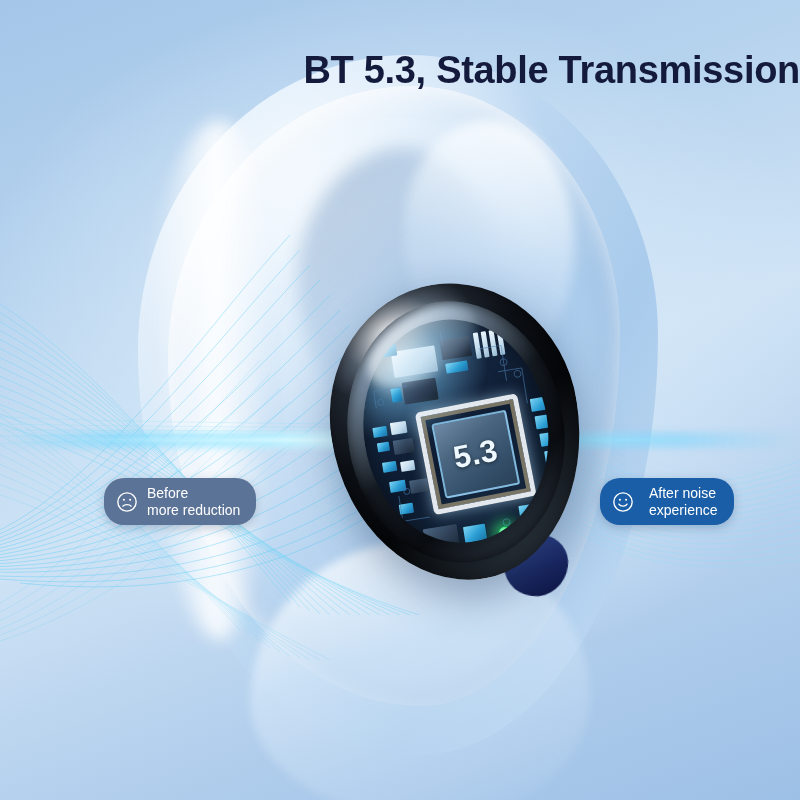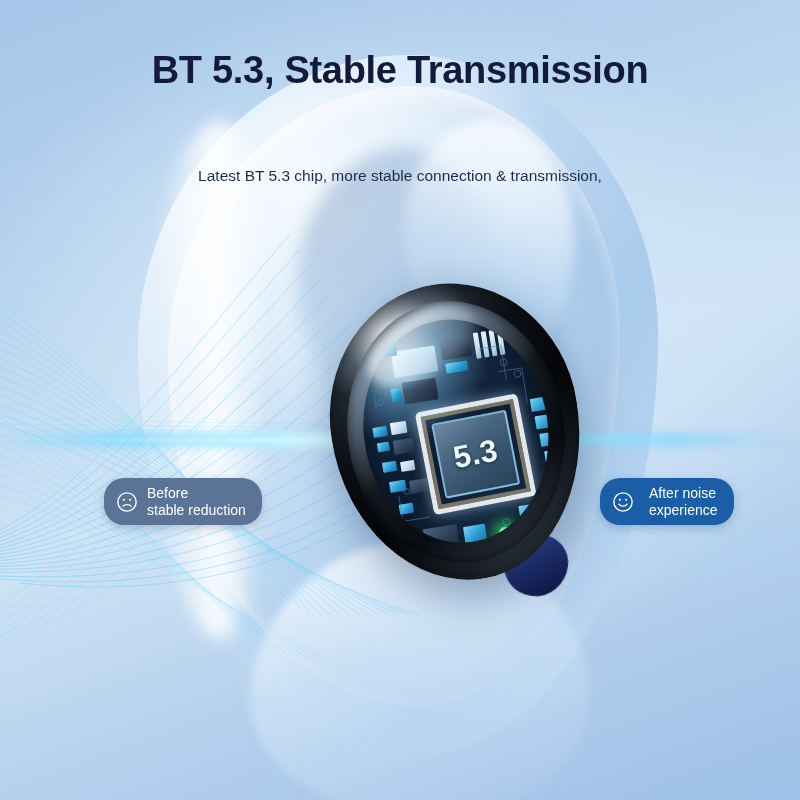--- a/index.html
+++ b/index.html
@@ -187,21 +187,21 @@
     border-radius:42% 46% 52% 50% / 40% 48% 58% 54%;
     background:linear-gradient(155deg,#2b3d8e 0%,#16215c 55%,#0d1440 100%);
     transform:rotate(16deg);
     z-index:-1;
     filter:blur(0.6px);
   }
 
   
   .headline {
     position:absolute; left:0; top:48px; width:800px;
-    text-align:center;
+    text-align:right;
     font-size:38px; font-weight:700; line-height:1.16;
     color:#141a3c;
     letter-spacing:-0.3px;
   }
   .headline .l2 { display:block; }
   .subtitle {
     position:absolute; left:0; top:165px; width:800px;
     text-align:center;
     font-size:15.5px; font-weight:400; line-height:1.45;
     color:#1d2a4e;
@@ -415,33 +415,32 @@
     </div>
 
     <div class="bud-glare"></div>
   </div>
 
   <h1 class="headline">
     <span>BT 5.3, Stable Transmission</span>
   </h1>
 
   <p class="subtitle">
-    <span>Latest BT 5.3 chip, more stable connection &amp; transmission,</span>
   </p>
 
   <div class="badge badge-before">
     <svg class="badge-face" width="22" height="22" viewBox="0 0 24 24">
       <circle cx="12" cy="12" r="10" fill="none" stroke="#ffffff" stroke-width="1.5"></circle>
       <circle cx="8.6" cy="9.6" r="1.15" fill="#ffffff"></circle>
       <circle cx="15.4" cy="9.6" r="1.15" fill="#ffffff"></circle>
       <path d="M7.6,16.6 C9.2,14.2 14.8,14.2 16.4,16.6" fill="none" stroke="#ffffff" stroke-width="1.5" stroke-linecap="round"></path>
     </svg>
     <span class="badge-text">
       <span>Before</span>
-      <span class="ln2">stable reduction</span>
+      <span class="ln2">more reduction</span>
     </span>
   </div>
 
   <div class="badge badge-after">
     <svg class="badge-face" width="22" height="22" viewBox="0 0 24 24">
       <circle cx="12" cy="12" r="10" fill="none" stroke="#ffffff" stroke-width="1.5"></circle>
       <circle cx="8.6" cy="9.6" r="1.15" fill="#ffffff"></circle>
       <circle cx="15.4" cy="9.6" r="1.15" fill="#ffffff"></circle>
       <path d="M7.6,14.4 C9.2,17.2 14.8,17.2 16.4,14.4" fill="none" stroke="#ffffff" stroke-width="1.5" stroke-linecap="round"></path>
     </svg>

